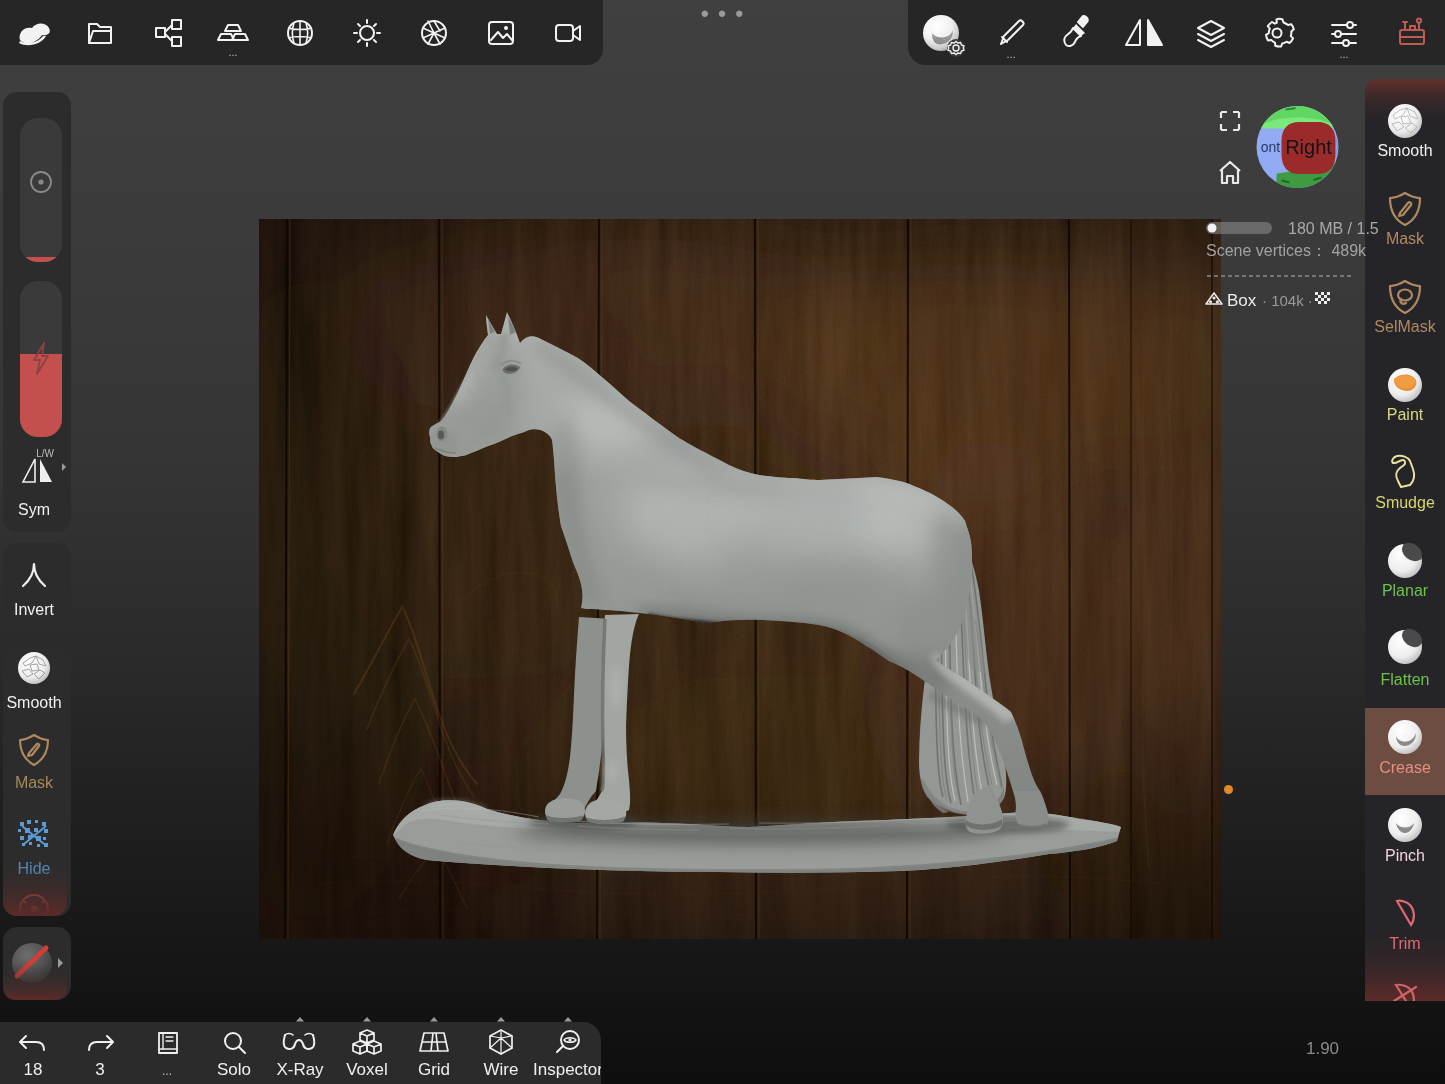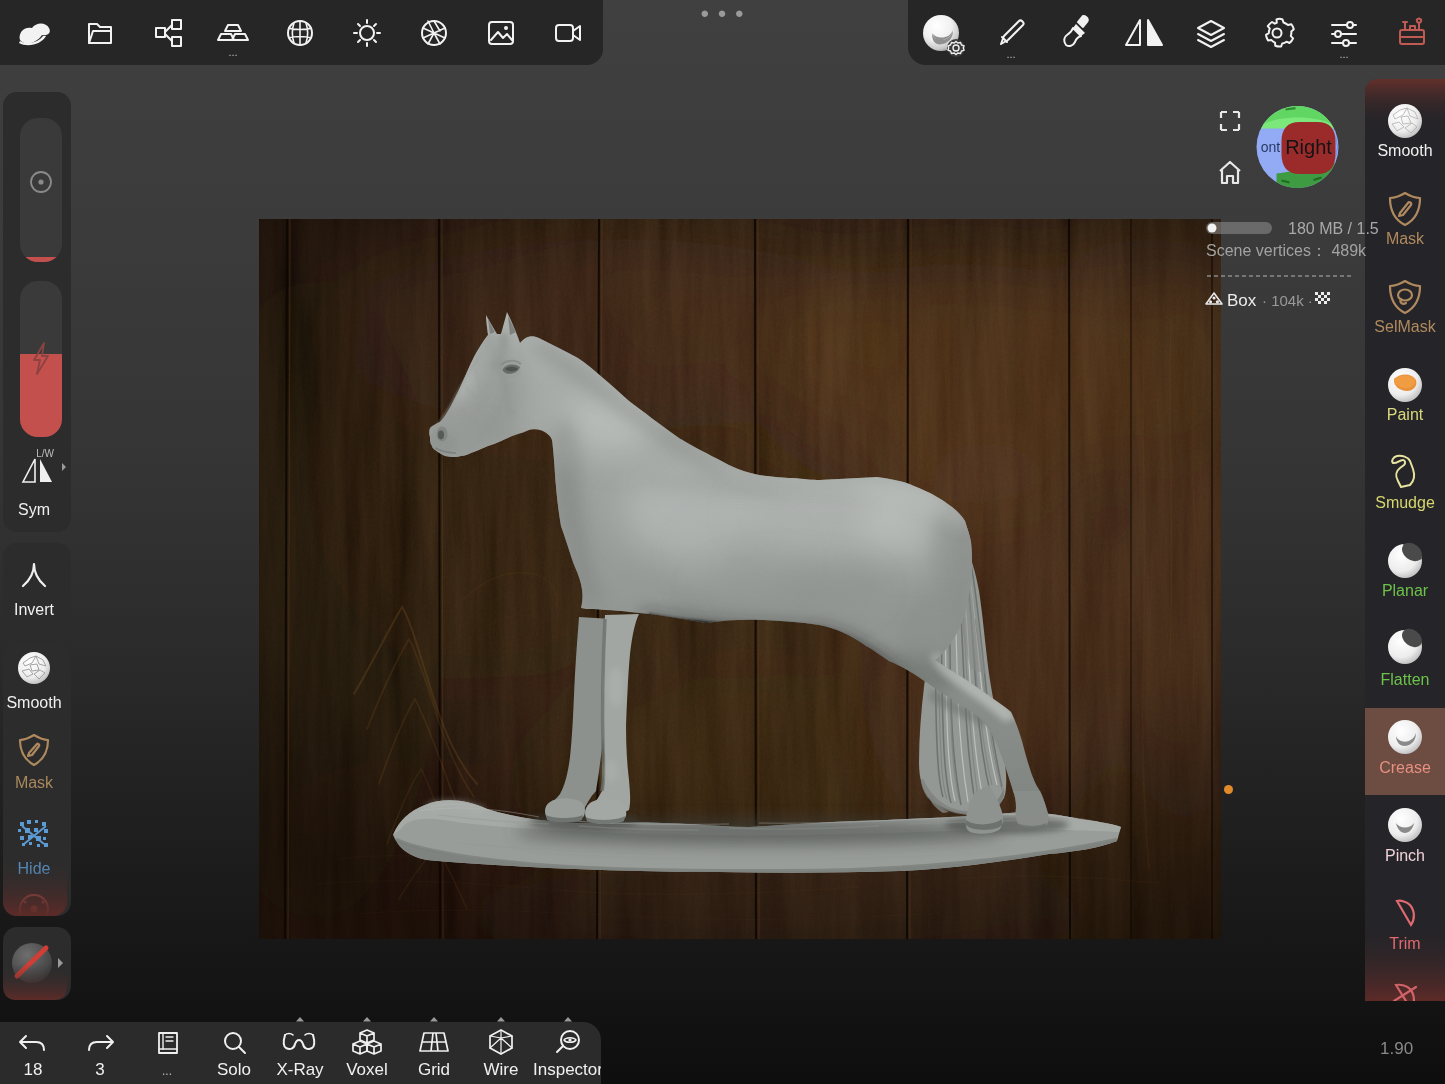--- a/index.html
+++ b/index.html
@@ -543,21 +543,21 @@
  <g transform="translate(40,834)" stroke="#e06a70" stroke-width="2.2" fill="none" stroke-linecap="round">
   <path d="M-8,-12 L6,12 C10,6 10,-2 5,-8 C2,-11 -4,-13 -8,-12 Z"></path>
  </g>
  <text x="40" y="870" fill="#e06a70" font-size="16" font-family="Liberation Sans" text-anchor="middle">Trim</text>
 
  <g transform="translate(40,916)" stroke="#e06a70" stroke-width="2.2" fill="none" stroke-linecap="round" opacity="0.9">
   <path d="M-9,-10 L6,14 C10,8 10,0 5,-6 C2,-9 -4,-11 -9,-10 Z"></path>
   <path d="M-11,6 L11,-8"></path>
  </g>
 </svg>
-<div class="abs" style="left:1380px;top:1039px;width:45px;color:#8a8a8a;font-size:17px;text-align:left">1.90</div>
+<div class="abs" style="left:1300px;top:1039px;width:45px;color:#8a8a8a;font-size:17px;text-align:center">1.90</div>
 
 <svg class="abs" style="left:0;top:79px" width="80" height="1005" viewBox="0 0 80 1005">
  <defs>
   <radialGradient id="balld" cx="0.38" cy="0.3" r="0.8">
     <stop offset="0" stop-color="#6e6e6e"></stop>
     <stop offset="0.7" stop-color="#4a4a4a"></stop>
     <stop offset="1" stop-color="#333333"></stop>
   </radialGradient>
   <linearGradient id="redbot2" x1="0" y1="1" x2="0" y2="0">
     <stop offset="0" stop-color="#5d2b28"></stop>

